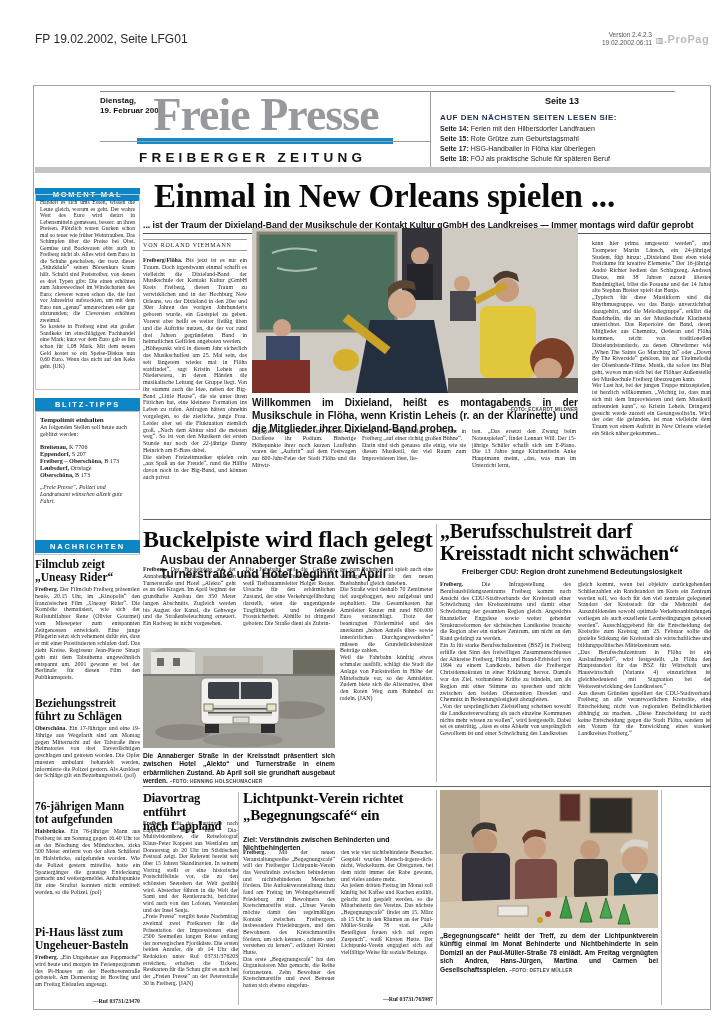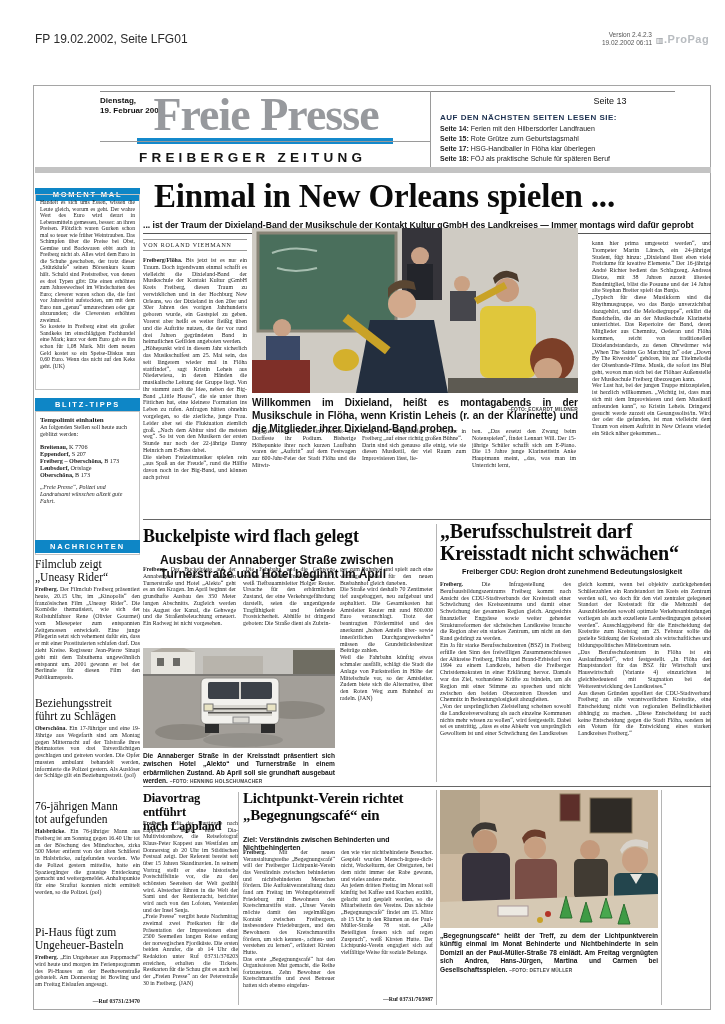--- a/index.html
+++ b/index.html
@@ -13,40 +13,40 @@
   .hl{font-family:"Liberation Serif","DejaVu Serif",serif;font-weight:bold;color:#0b0b0b;white-space:pre-line;letter-spacing:-0.2px}
   .sub{font-weight:bold;color:#101010;line-height:1.2}
   .bluebar{background:#0e86c6;color:#fff;font-weight:bold;font-size:7.5px;letter-spacing:1.8px;text-align:center;line-height:13px}
   .sbox{border:1px solid #c3c3c3;padding:4px 4px;overflow:hidden}
   .cap{font-family:"Liberation Sans","DejaVu Sans",sans-serif;font-weight:bold;font-size:6.6px;line-height:1.28;text-align:justify;color:#111;white-space:pre-line}
   .credit{font-weight:bold;font-size:4.8px;color:#3f3f3f;letter-spacing:.2px;white-space:nowrap}
   .hr{background:#8a8a8a;height:1px}
   .vr{background:#9a9a9a;width:1px}
   .teaser{font-size:7px;line-height:10px;color:#1d1d1d;white-space:nowrap}
   .teaser b{font-weight:bold}
-  .newshl{font-family:"Liberation Serif","DejaVu Serif",serif;font-weight:normal;font-size:11.5px;line-height:1.1;white-space:pre-line;color:#0c0c0c}
+  .newshl{font-family:"Liberation Serif","DejaVu Serif",serif;font-weight:bold;font-size:11.5px;line-height:1.1;white-space:pre-line;color:#0c0c0c}
   .ruf{font-weight:bold;font-size:5.8px;font-family:"Liberation Serif",serif;text-align:right}
 </style>
 </head>
 <body>
 
 <div class="abs" style="left:35px;top:32px;font-size:12px;color:#2a2a2a">FP 19.02.2002, Seite LFG01</div>
 <div class="abs" style="left:530px;top:31px;width:122px;text-align:right;font-size:6.5px;line-height:1.3;color:#555"><span>Version 2.4.2.3</span><br><span>19.02.2002 06:11</span></div>
 <div class="abs" style="left:656px;top:33px;font-size:11px;font-weight:bold;color:#b8bcc0;letter-spacing:.5px"><span style="color:#8f9398;font-size:8px">▥</span><span>.ProPag</span></div>
 
 <div class="abs" style="left:33px;top:85px;width:678px;height:925px;border:1px solid #a5a5a5"></div>
 
 <div class="abs hr" style="left:100px;top:91px;width:575px"></div>
 <div class="abs" style="left:100px;top:96px;font-size:8px;font-weight:bold;line-height:1.25;color:#111"><span>Dienstag,</span><br><span>19. Februar 2002</span></div>
 <div class="abs ser" style="left:136px;top:92px;width:260px;font-size:46px;font-weight:bold;color:#97999d;letter-spacing:-1px;text-align:center;line-height:1">Freie Presse</div>
 <div class="abs" style="left:137px;top:138px;width:256px;height:6px;background:#1489cb"></div>
 <div class="abs hr" style="left:100px;top:141px;width:330px;background:#9a9a9a"></div>
 <div class="abs" style="left:139px;top:150px;font-size:13.5px;font-weight:bold;letter-spacing:4.2px;color:#141414">FREIBERGER ZEITUNG</div>
 <div class="abs vr" style="left:430px;top:91px;height:76px"></div>
-<div class="abs" style="left:545px;top:96px;width:130px;text-align:center;font-size:9px;font-weight:normal;color:#111">Seite 13</div>
+<div class="abs" style="left:545px;top:96px;width:130px;text-align:left;font-size:9px;font-weight:bold;color:#111">Seite 13</div>
 <div class="abs" style="left:440px;top:113px;font-size:8px;font-weight:bold;letter-spacing:.5px;color:#1c3050">AUF DEN NÄCHSTEN SEITEN LESEN SIE:</div>
 <div class="abs" style="left:440px;top:124px">
   <div class="teaser"><b>Seite 14:</b> <span>Ferien mit den Hilbersdorfer Landfrauen</span></div>
   <div class="teaser"><b>Seite 15:</b> <span>Rote Grütze zum Geburtstagsmahl</span></div>
   <div class="teaser"><b>Seite 17:</b> <span>HSG-Handballer in Flöha klar überlegen</span></div>
   <div class="teaser"><b>Seite 18:</b> <span>FÖJ als praktische Schule für späteren Beruf</span></div>
 </div>
 <div class="abs" style="left:35px;top:167px;width:676px;height:6px;background:#c3c3c3"></div>
 
 <div class="abs bluebar" style="left:35px;top:188px;width:105px;height:13px">MOMENT MAL</div>
@@ -72,21 +72,21 @@
 <div class="abs bluebar" style="left:35px;top:540px;width:105px;height:13px">NACHRICHTEN</div>
 <div class="abs newshl" style="left:35px;top:558px;width:105px">Filmclub zeigt
 „Uneasy Rider“</div>
 <div class="abs bt" style="left:35px;top:586px;width:105px;height:106px"><b>Freiberg.</b> <span>Der Filmclub Freiberg präsentiert heute, 20.15 Uhr, im „Kinopolis“ den französischen Film „Uneasy Rider“. Die Komödie thematisiert, wie sich der Rollstuhlfahrer Rene (Olivier Gourmet) vom Miesepeter zum entspannten Zeitgenossen entwickelt. Eine junge Pflegerin setzt sich vehement dafür ein, dass er mit einer Prostituierten schlafen darf. Das zieht Kreise. Regisseur Jean-Pierre Sinapi geht mit dem Tabuthema ungewöhnlich entspannt um. 2001 gewann er bei der Berlinale für diesen Film den Publikumspreis.</span></div>
 <div class="abs newshl" style="left:35px;top:697px;width:105px">Beziehungsstreit
 führt zu Schlägen</div>
 <div class="abs bt" style="left:35px;top:725px;width:105px;height:72px"><b>Oberschöna.</b> <span>Ein 17-Jähriger und eine 19-Jährige aus Wegefarth sind am Montag gegen Mitternacht auf der Talstraße ihres Heimatortes von drei Tatverdächtigen geschlagen und getreten worden. Die Opfer mussten ambulant behandelt werden, informierte die Polizei gestern. Als Auslöser der Schläge gilt ein Beziehungsstreit. (pol)</span></div>
 <div class="abs newshl" style="left:35px;top:800px;width:105px">76-jährigen Mann
 tot aufgefunden</div>
 <div class="abs bt" style="left:35px;top:828px;width:105px;height:94px"><b>Halsbrücke.</b> <span>Ein 76-jähriger Mann aus Freiberg ist am Sonntag gegen 16.40 Uhr tot an der Böschung des Münzbaches, zirka 500 Meter entfernt von der alten Schäferei in Halsbrücke, aufgefunden worden. Wie die Polizei gestern mitteilte, hatte ein Spaziergänger die grausige Entdeckung gemacht und weitergemeldet. Anhaltspunkte für eine Straftat konnten nicht ermittelt werden, so die Polizei. (pol)</span></div>
-<div class="abs newshl" style="left:35px;top:926px;width:105px">Pi-Haus fügt zum
+<div class="abs newshl" style="left:35px;top:926px;width:105px">Pi-Haus lässt zum
 Ungeheuer-Basteln</div>
 <div class="abs bt" style="left:35px;top:954px;width:105px;height:44px"><b>Freiberg.</b> <span>„Ein Ungeheuer aus Pappmaché“ wird heute und morgen im Ferienprogramm des Pi-Hauses an der Beethovenstraße gebastelt. Am Donnerstag ist Bowling und am Freitag Eislaufen angesagt.</span></div>
 <div class="abs ruf" style="left:35px;top:998px;width:105px">—Ruf 03731/23470</div>
 
 <div class="abs hl" style="left:154px;top:178px;width:572px;font-size:33px">Einmal in New Orleans spielen ...</div>
 <div class="abs sub" style="left:143px;top:220px;width:568px;font-size:8.6px">... ist der Traum der Dixieland-Band der Musikschule der Kontakt Kultur gGmbH des Landkreises — Immer montags wird dafür geprobt</div>
 <div class="abs hr" style="left:143px;top:233px;width:568px;background:#555"></div>
 <div class="abs ser" style="left:143px;top:239px;width:104px;font-size:6px;letter-spacing:.8px;color:#222;border-top:1px solid #999;border-bottom:1px solid #999;padding:2px 0;text-align:left">VON ROLAND VIEHMANN</div>
 <div class="abs bt" style="left:143px;top:257px;width:104px;height:258px"><b>Freiberg/Flöha.</b> <span>Bis jetzt ist es nur ein Traum. Doch irgendwann einmal schafft es vielleicht die Dixieland-Band der Musikschule der Kontakt Kultur gGmbH Kreis Freiberg, diesen Traum zu verwirklichen und in der Hochburg New Orleans, wo der Dixieland in den 20er und 30er Jahren des vorigen Jahrhunderts geboren wurde, ein Gastspiel zu geben. Vorerst aber heißt es weiter fleißig üben und die Auftritte nutzen, die der vor rund drei Jahren gegründeten Band in heimatlichen Gefilden angeboten werden.
 „Höhepunkt wird in diesem Jahr sicherlich das Musikschulfest am 25. Mai sein, das seit längerem wieder mal in Flöha stattfindet“, sagt Kristin Leheis aus Niederwiesa, in deren Händen die musikalische Leitung der Gruppe liegt. Von ihr stammt auch die Idee, neben der Big-Band „Little House“, die sie unter ihren Fittichen hat, eine kleinere Formation ins Leben zu rufen. Anfragen hätten ohnehin vorgelegen, so die zierliche, junge Frau. Leider aber sei die Fluktuation ziemlich groß. „Nach dem Abitur sind die meisten weg“. So ist von den Musikern der ersten Stunde nur noch der 22-jährige Danny Heinrich am E-Bass dabei.
@@ -125,21 +125,21 @@
 <div class="abs bt" style="left:252px;top:428px;width:104px;height:88px">engagiert werden. Meist sind Heimat- und Dorffeste ihr Podium. Bisherige Höhepunkte ihrer noch kurzen Laufbahn waren der „Auftritt“ auf dem Festwagen zur 600-Jahr-Feier der Stadt Flöha und die Mitwir-</div>
 <div class="abs bt" style="left:362px;top:428px;width:104px;height:88px">kung beim Bergstadtfest im Vorjahr in Freiberg „auf einer richtig großen Bühne“.
 Darin sind sich genauso alle einig, wie sie diesen Musikstil, der viel Raum zum Improvisieren lässt, lie-</div>
 <div class="abs bt" style="left:472px;top:428px;width:104px;height:88px">ben. „Das ersetzt den Zwang beim Notenspielen“, findet Lennart Will. Der 15-jährige Schüler schafft sich am E-Piano. Die 13 Jahre junge Klarinettistin Anke Hauptmann meint, „das, was man im Unterricht lernt,</div>
 <div class="abs bt" style="left:592px;top:240px;width:119px;height:276px">kann hier prima umgesetzt werden“, und Trompeter Martin Länsch, ein 24-jähriger Student, fügt hinzu: „Dixieland lässt eben viele Freiräume für kreative Elemente.“ Der 16-jährige André Richter bedient das Schlagzeug. Andreas Dietze, mit 38 Jahren zurzeit ältestes Bandmitglied, bläst die Posaune und der 14 Jahre alte Stephan Breiter spielt das Banjo.
 „Typisch für diese Musikform sind die Rhythmusgruppe, wo das Banjo unverzichtbar dazugehört, und die Melodiegruppe“, erklärt die Bandchefin, die an der Musikschule Klarinette unterrichtet. Das Repertoire der Band, deren Mitglieder aus Chemnitz, Oederan und Flöha kommen, reicht von traditionellen Dixielandstandards, zu denen Ohrwürmer wie „When The Saints Go Marching In“ oder „Down By The Riverside“ gehören, bis zur Titelmelodie der Olsenbande-Filme. Musik, die sofort ins Blut geht, wovon man sich bei der Flöhaer Außenstelle der Musikschule Freiberg überzeugen kann.
 Wer Lust hat, bei der jungen Truppe mitzuspielen, ist herzlich willkommen. „Wichtig ist, dass man sich mit dem Improvisieren und dem Musikstil anfreunden kann“, so Kristin Leheis. Dringend gesucht werde zurzeit ein Gesangssolist/in. Wird der oder die gefunden, ist man vielleicht dem Traum von einem Auftritt in New Orleans wieder ein Stück näher gekommen...</div>
 
 <div class="abs hr" style="left:143px;top:519px;width:568px;background:#666"></div>
 
-<div class="abs hl" style="left:143px;top:526px;width:292px;font-size:18px">Buckelpiste wird flach gelegt</div>
+<div class="abs hl" style="left:143px;top:526px;width:292px;font-size:24px">Buckelpiste wird flach gelegt</div>
 <div class="abs sub" style="left:160px;top:553px;width:292px;font-size:12px">Ausbau der Annaberger Straße zwischen Turnerstraße und Hotel beginnt im April</div>
 <div class="abs bt" style="left:143px;top:566px;width:93px;height:78px"><b>Freiberg.</b> <span>Der Buckelpiste auf der Annaberger Straße zwischen Turnerstraße und Hotel „Alekto“ geht es an den Kragen. Im April beginnt der grundhafte Ausbau des 350 Meter langen Abschnitts. Zugleich werden bis August der Kanal, die Gehwege und die Straßenbeleuchtung erneuert. Ein Radweg ist nicht vorgesehen.</span></div>
 <div class="abs bt" style="left:243px;top:566px;width:92px;height:78px">„Die Fahrbahn und die Gehwege weisen erhebliche Unebenheiten auf“, weiß Tiefbauamtsleiter Holger Reuter. Ursache für den erbärmlichen Zustand, der eine Verkehrsgefährdung darstellt, seien die ungenügende Tragfähigkeit und fehlende Frostsicherheit. Abhilfe ist dringend geboten: Die Straße dient als Zubrin-</div>
 <div class="abs bt" style="left:340px;top:566px;width:93px;height:216px">ger zum Bahnhof und spielt auch eine wichtige Rolle für den neuen Busbahnhof gleich daneben.
 Die Straße wird deshalb 70 Zentimeter tief ausgebaggert, neu aufgebaut und asphaltiert. Die Gesamtkosten hat Amtsleiter Reuter mit rund 800.000 Euro veranschlagt. Trotz der beantragten Fördermittel und des anerkannt „hohen Anteils über- sowie innerörtlichen Durchgangsverkehrs“ müssen die Grundstücksbesitzer Beiträge zahlen.
 Weil die Fahrbahn künftig etwas schmaler ausfällt, schlägt die Stadt die Anlage von Parkstreifen in Höhe der Mittelschule vor, so der Amtsleiter. Zudem biete sich die Alternative, über den Roten Weg zum Bahnhof zu radeln. (JAN)</div>
 
 <div class="abs" style="left:143px;top:648px;width:192px;height:100px">
 <svg width="192" height="100" viewBox="0 0 192 100">
   <rect width="192" height="100" fill="#a39f99"></rect>

